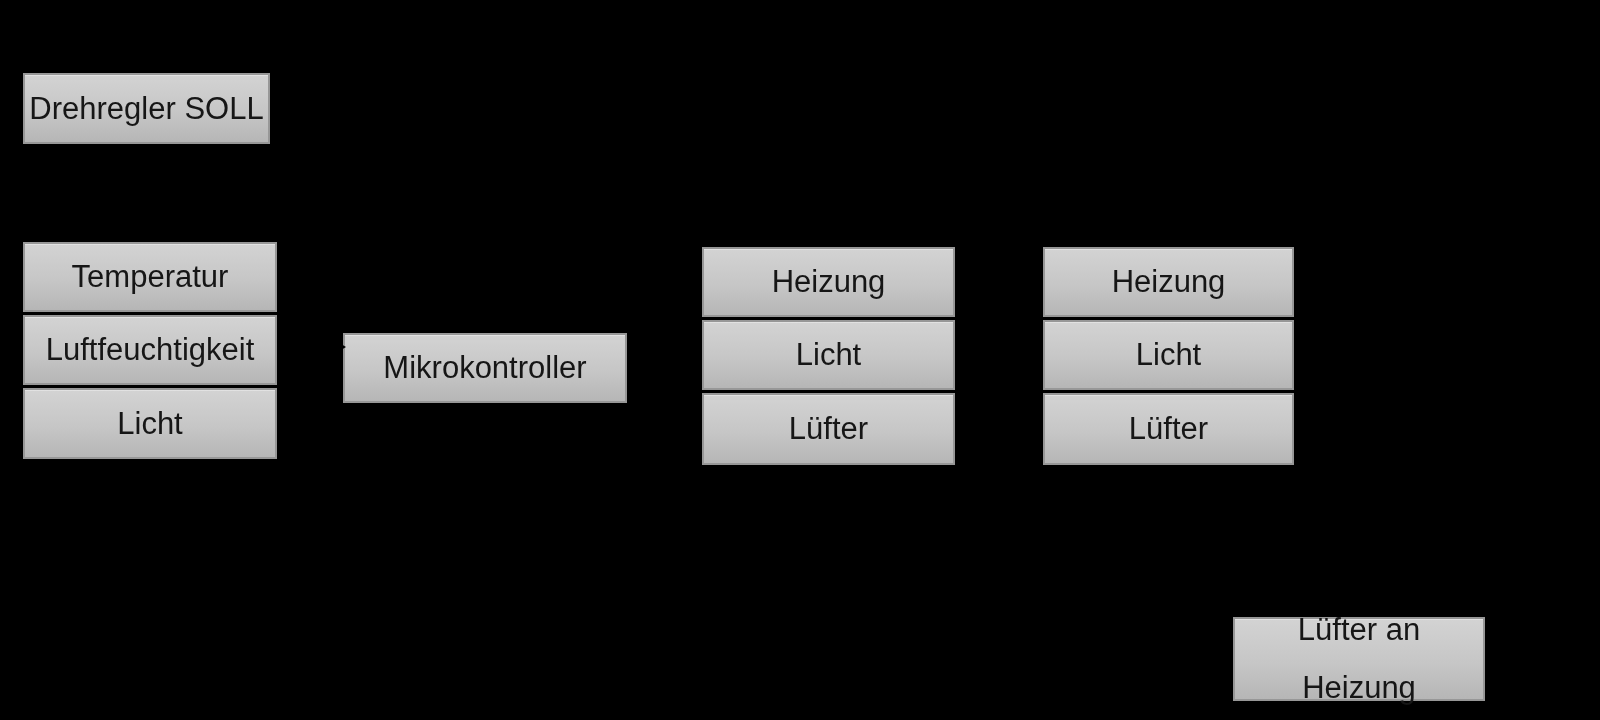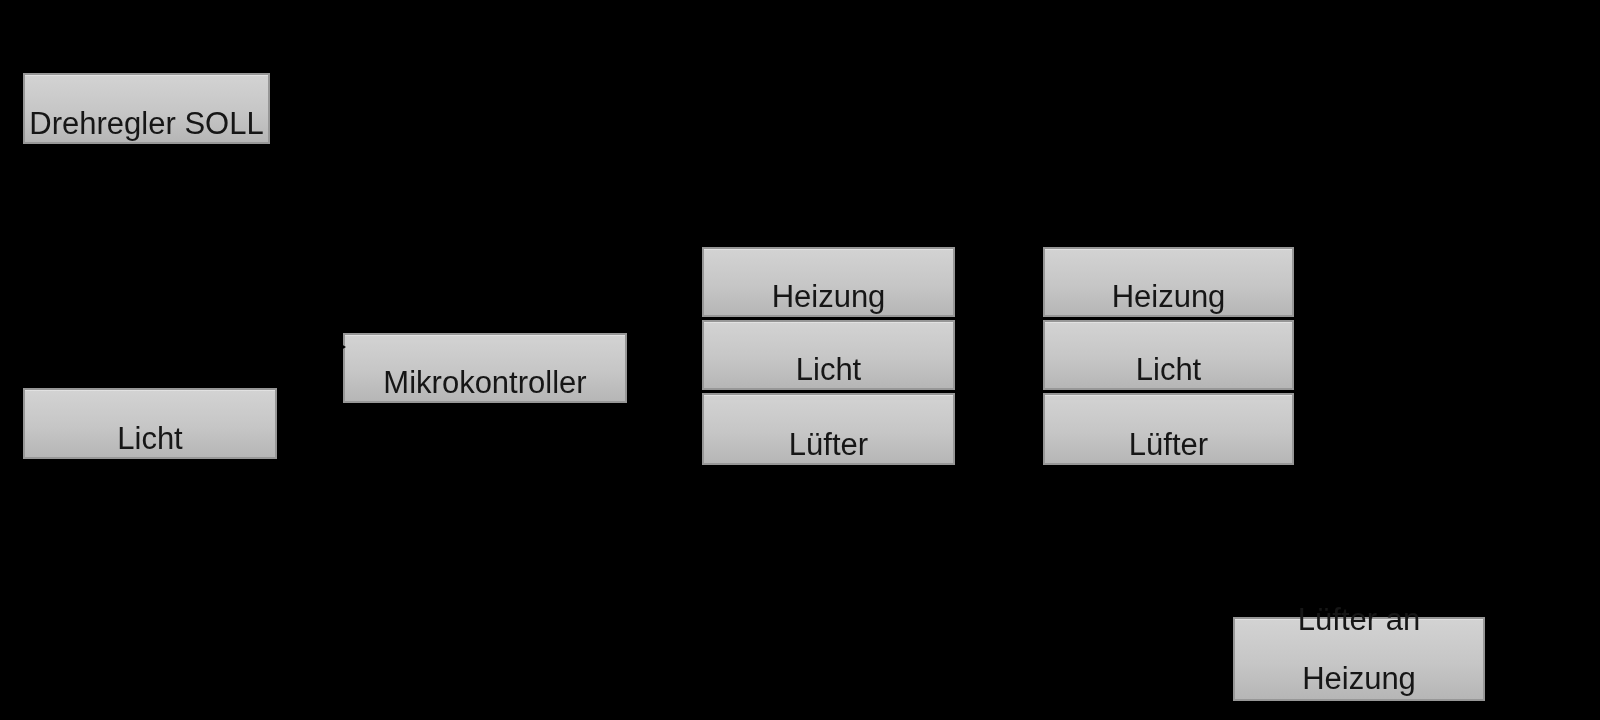--- a/index.html
+++ b/index.html
@@ -18,21 +18,21 @@
     height: 720px;
     background: var(--bg);
     overflow: hidden;
     font-family: "Liberation Sans", "DejaVu Sans", sans-serif;
   }
   .node {
     position: absolute;
     display: flex;
     flex-direction: column;
     align-items: center;
-    justify-content: flex-end;
+    justify-content: center;
     text-align: center;
     border: 2px solid var(--border);
     background: linear-gradient(180deg, var(--fill-top) 0%, var(--fill-mid) 55%, var(--fill-bottom) 100%);
     box-shadow: inset 0 1px 0 rgba(255,255,255,0.35);
     color: var(--text);
     font-size: 31px;
     line-height: 1.15;
     white-space: nowrap;
   }
   
@@ -68,21 +68,27 @@
 </style>
 </head>
 <body>
 
 <div class="canvas">
 
   <div class="node n-drehregler">
     <span>Drehregler SOLL</span>
   </div>
 
+  <div class="node n-temperatur">
+    <span>Temperatur</span>
+  </div>
 
+  <div class="node n-luftfeuchtigkeit">
+    <span>Luftfeuchtigkeit</span>
+  </div>
 
   <div class="node n-licht-sensor">
     <span>Licht</span>
   </div>
 
   <div class="node n-mikrokontroller">
     <span>Mikrokontroller</span>
   </div>
 
   <div class="node n-c1-heizung">

